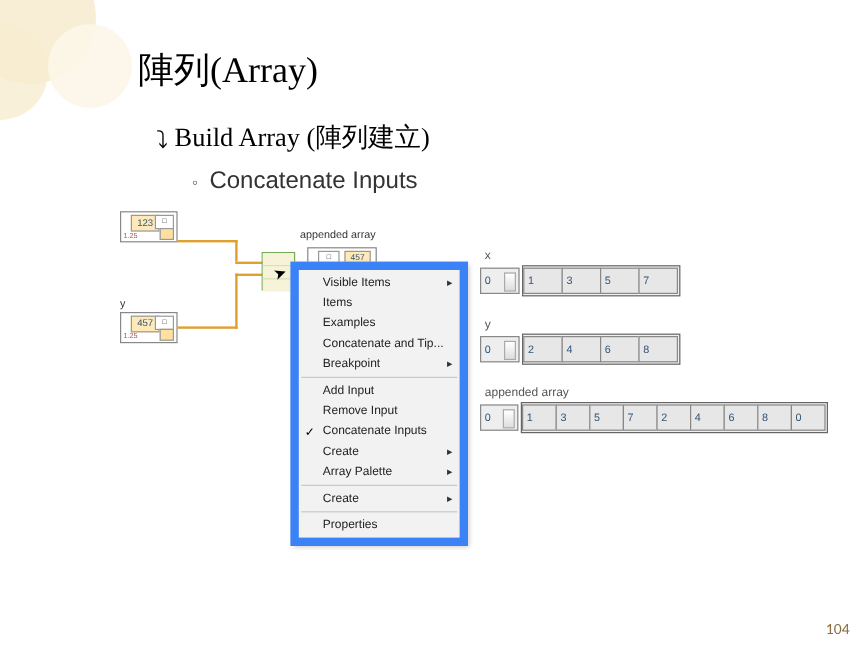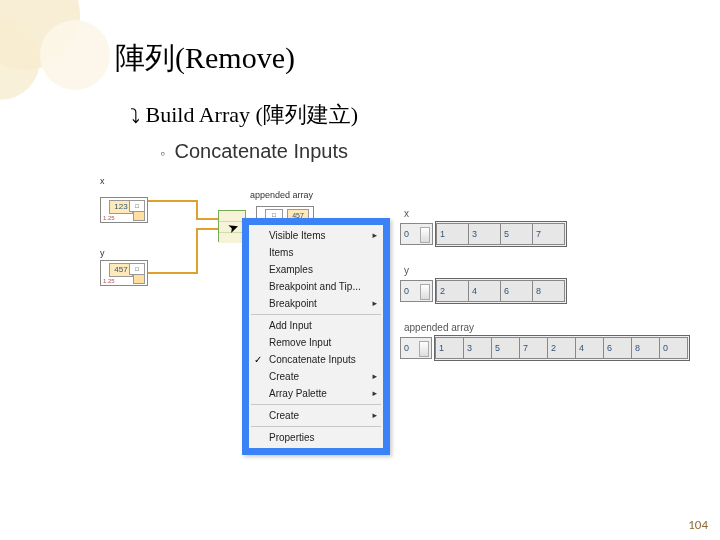--- a/index.html
+++ b/index.html
@@ -265,35 +265,35 @@
     font-family:"Calibri", sans-serif;
     text-align:center;
   }
 </style>
 </head>
 <body>
 
 <div class="deco"></div>
 <div class="deco2"></div>
 
-<div class="title">陣列(Remove)</div>
+<div class="title">陣列(Array)</div>
 
 <div class="bullet-line">
   <span class="bullet">⤵</span>
   <span>Build Array (陣列建立)</span>
 </div>
 
 <div class="sub-bullet">
   <span class="ring">◦</span>
   <span>Concatenate Inputs</span>
 </div>
 
 <div class="diagram">
   <div class="node-label" style="position:absolute;top:0;left:0;">x</div>
-  <div class="const-box" style="top:21px;left:0;">
+  <div class="const-box" style="top:0;left:0;">
     <div class="num">123</div>
     <div class="glyph">□</div>
     <div class="sub">1.25</div>
     <div class="ctl"></div>
   </div>
 
   <div class="node-label" style="position:absolute;top:72px;left:0;">y</div>
   <div class="const-box" style="top:84px;left:0;">
     <div class="num">457</div>
     <div class="glyph">□</div>
@@ -323,21 +323,21 @@
     <div class="sub">1.25</div>
   </div>
 
   <div style="position:absolute;top:44px;left:128px;font-size:13px;color:#000;transform:rotate(-20deg);">➤</div>
 </div>
 
 <div class="context-menu">
   <div class="item arrow">Visible Items</div>
   <div class="item">Items</div>
   <div class="item">Examples</div>
-  <div class="item">Breakpoint and Tip...</div>
+  <div class="item">Concatenate and Tip...</div>
   <div class="item arrow">Breakpoint</div>
   <div class="sep"></div>
   <div class="item">Add Input</div>
   <div class="item">Remove Input</div>
   <div class="item checked">Concatenate Inputs</div>
   <div class="item arrow">Create</div>
   <div class="item arrow">Array Palette</div>
   <div class="sep"></div>
   <div class="item arrow">Create</div>
   <div class="sep"></div>

